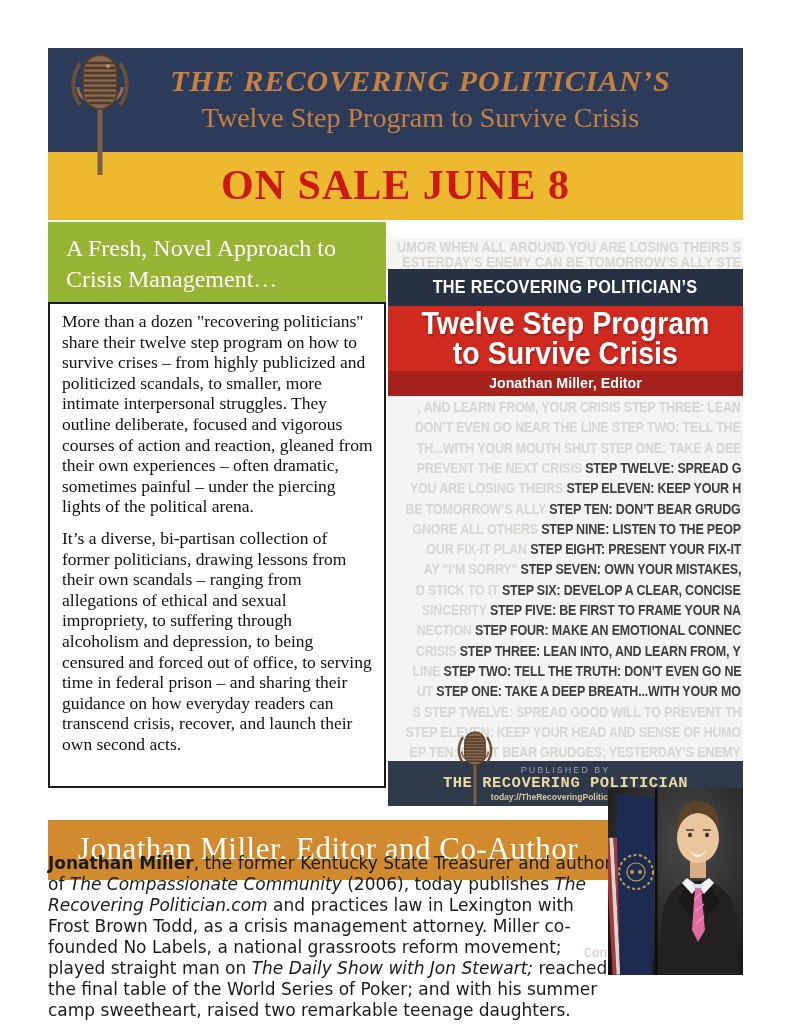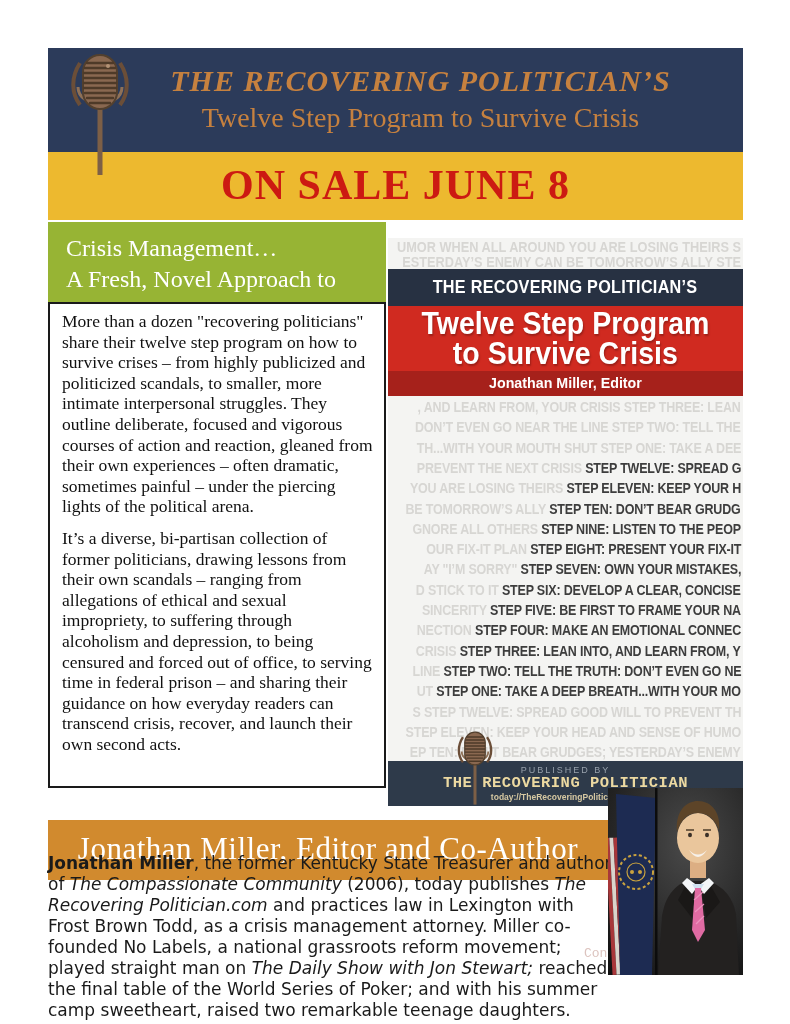--- a/index.html
+++ b/index.html
@@ -148,22 +148,22 @@
       <line x1="20" y1="50" x2="40" y2="50"></line>
     </g>
     <circle cx="38" cy="13" r="2" fill="#b39275"></circle>
   </svg>
 
   <div class="sale">
     <span class="sale-text">ON SALE JUNE 8</span>
   </div>
 
   <div class="greenbox">
+    <div class="gl">A Fresh, Novel Approach to</div>
     <div class="gl">Crisis Management…</div>
-    <div class="gl">A Fresh, Novel Approach to</div>
   </div>
 
   <div class="introbox">
     <p>More than a dozen "recovering politicians" share their twelve step program on how to survive crises – from highly publicized and politicized scandals, to smaller, more intimate interpersonal struggles.  They outline deliberate, focused and vigorous courses of action and reaction, gleaned from their own experiences – often dramatic, sometimes painful – under the piercing lights of the political arena.</p>
     <p>It’s a diverse, bi-partisan collection of former politicians, drawing lessons from their own scandals – ranging from allegations of ethical and sexual impropriety, to suffering through alcoholism and depression, to being censured and forced out of office, to serving time in federal prison – and sharing their guidance on how everyday readers can transcend crisis, recover, and launch their own second acts.</p>
   </div>
 
   <div class="cover">
     <div class="cover-wm-line" style="top:1px">UMOR WHEN ALL AROUND YOU ARE LOSING THEIRS S</div>
     <div class="cover-wm-line" style="top:16px">ESTERDAY’S ENEMY CAN BE TOMORROW’S ALLY STE</div>

